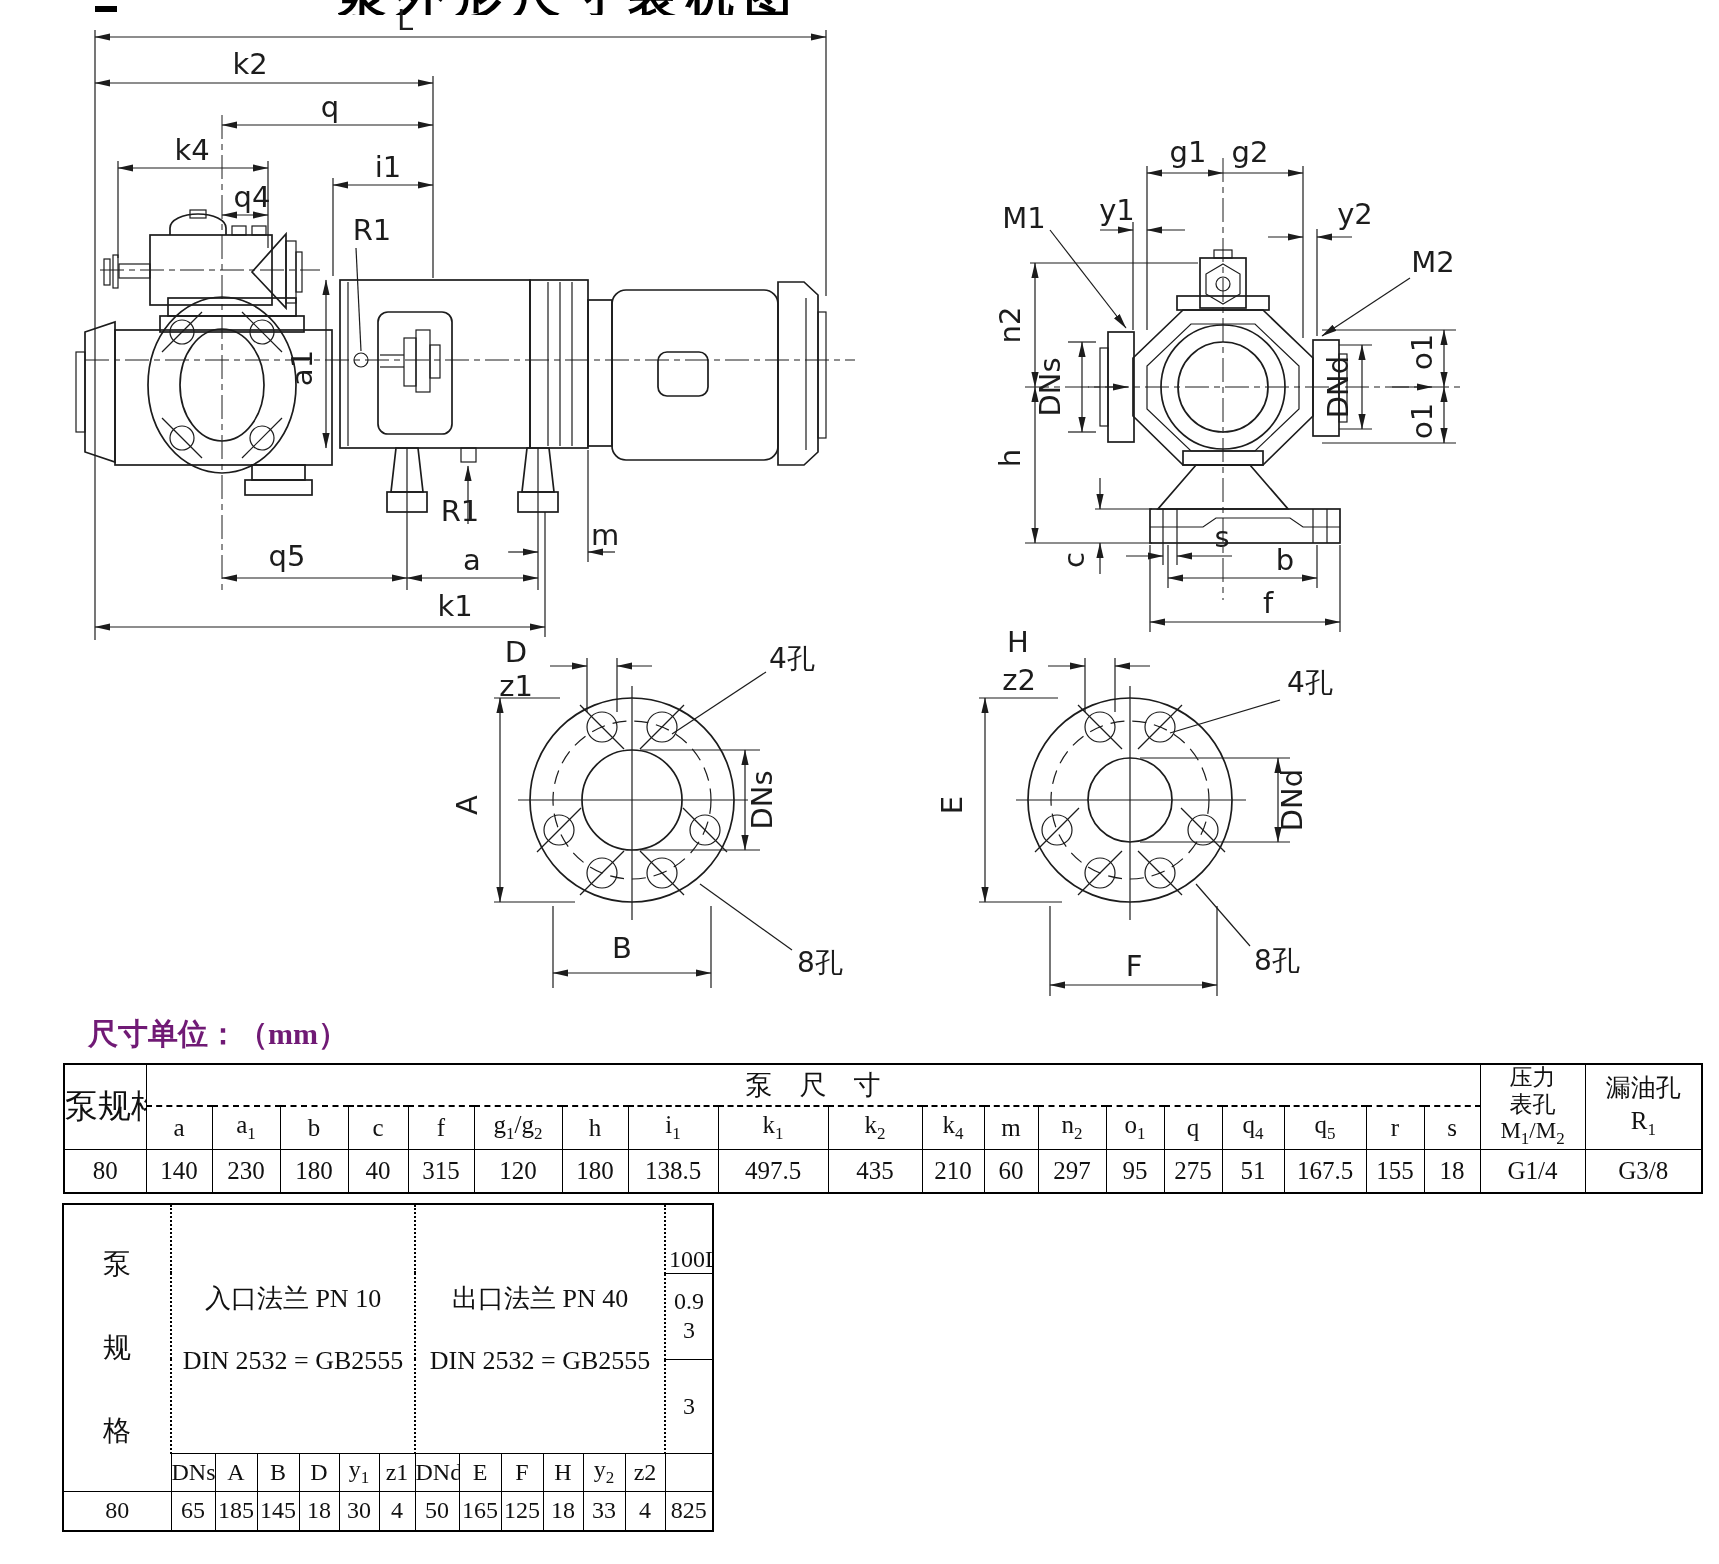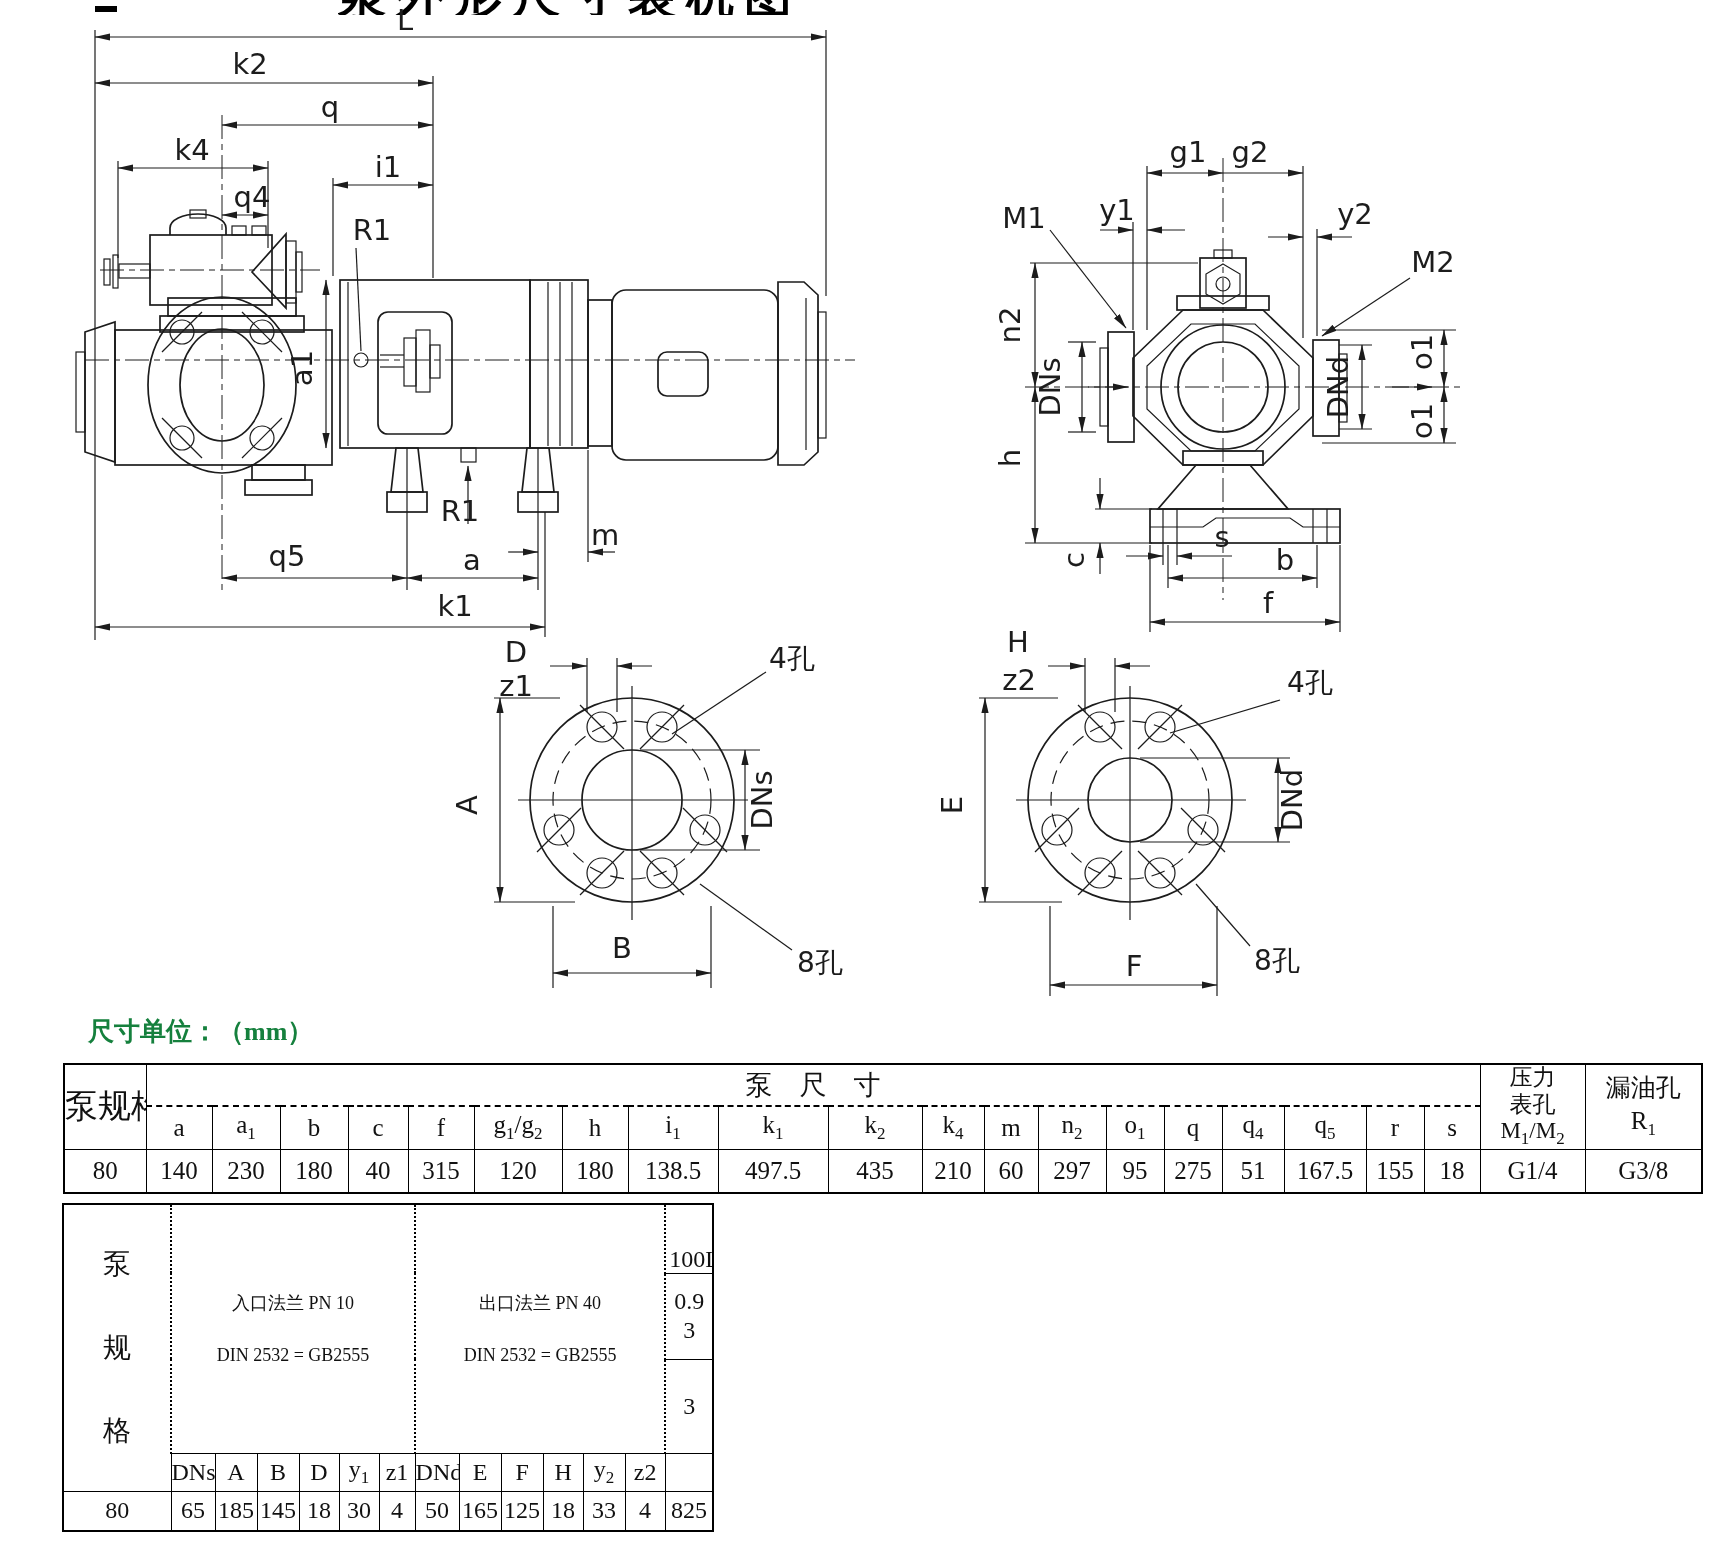--- a/index.html
+++ b/index.html
@@ -13,35 +13,35 @@
   
   #drawing{position:absolute;left:0;top:0;}
   .ol{stroke:#1c1c1c;stroke-width:1.7;fill:none;stroke-linejoin:miter;}
   .ol2{stroke:#1c1c1c;stroke-width:1.2;fill:none;}
   .dim{stroke:#1c1c1c;stroke-width:1.2;fill:none;}
   .cl{stroke:#1c1c1c;stroke-width:1;fill:none;stroke-dasharray:24 5 6 5;}
   .bc{stroke:#1c1c1c;stroke-width:1.2;fill:none;stroke-dasharray:14 8;}
   text.dl{font:29px "DejaVu Sans","Liberation Sans",sans-serif;fill:#1c1c1c;stroke:none;}
   text.dlc{font:28px "DejaVu Sans","Liberation Sans",sans-serif;fill:#1c1c1c;stroke:none;}
   
-  #units{position:absolute;left:88px;top:1014px;font-size:26px;font-weight:bold;color:#15803d;}
+  #units{position:absolute;left:88px;top:1014px;font-size:30px;font-weight:bold;color:#701a75;}
   
   table{border-collapse:collapse;table-layout:fixed;}
   #t1{position:absolute;left:63px;top:1063px;width:1638px;}
   #t1 td,#t1 th{border:1.6px solid #000;text-align:center;vertical-align:middle;
       font-weight:normal;font-size:25px;padding:0;overflow:hidden;white-space:nowrap;}
   #t1{border:2.5px solid #000;}
   #t1 .grp{border-bottom:2px dashed #000;font-size:27px;}
   #t1 sub,#t2 sub{font-size:17px;}
   #t2{position:absolute;left:62px;top:1203px;width:650px;border:2.5px solid #000;}
   #t2 td,#t2 th{border:1.6px solid #000;text-align:center;vertical-align:middle;
       font-weight:normal;font-size:24px;padding:0;overflow:hidden;white-space:nowrap;}
   #t2 .dotl{border-left:2px dotted #000;}
   .vstack{display:flex;flex-direction:column;justify-content:space-around;align-items:center;height:250px;font-size:28px;}
-  .grp2{display:flex;flex-direction:column;justify-content:center;gap:30px;font-size:18px;}
+  .grp2{display:flex;flex-direction:column;justify-content:center;gap:30px;font-size:26px;}
 </style>
 </head>
 <body>
 
 <div id="page">
 
   <div id="title-clip">
     <span>泵外形尺寸装机图</span>
   </div>
   <div id="title-frag"></div>

